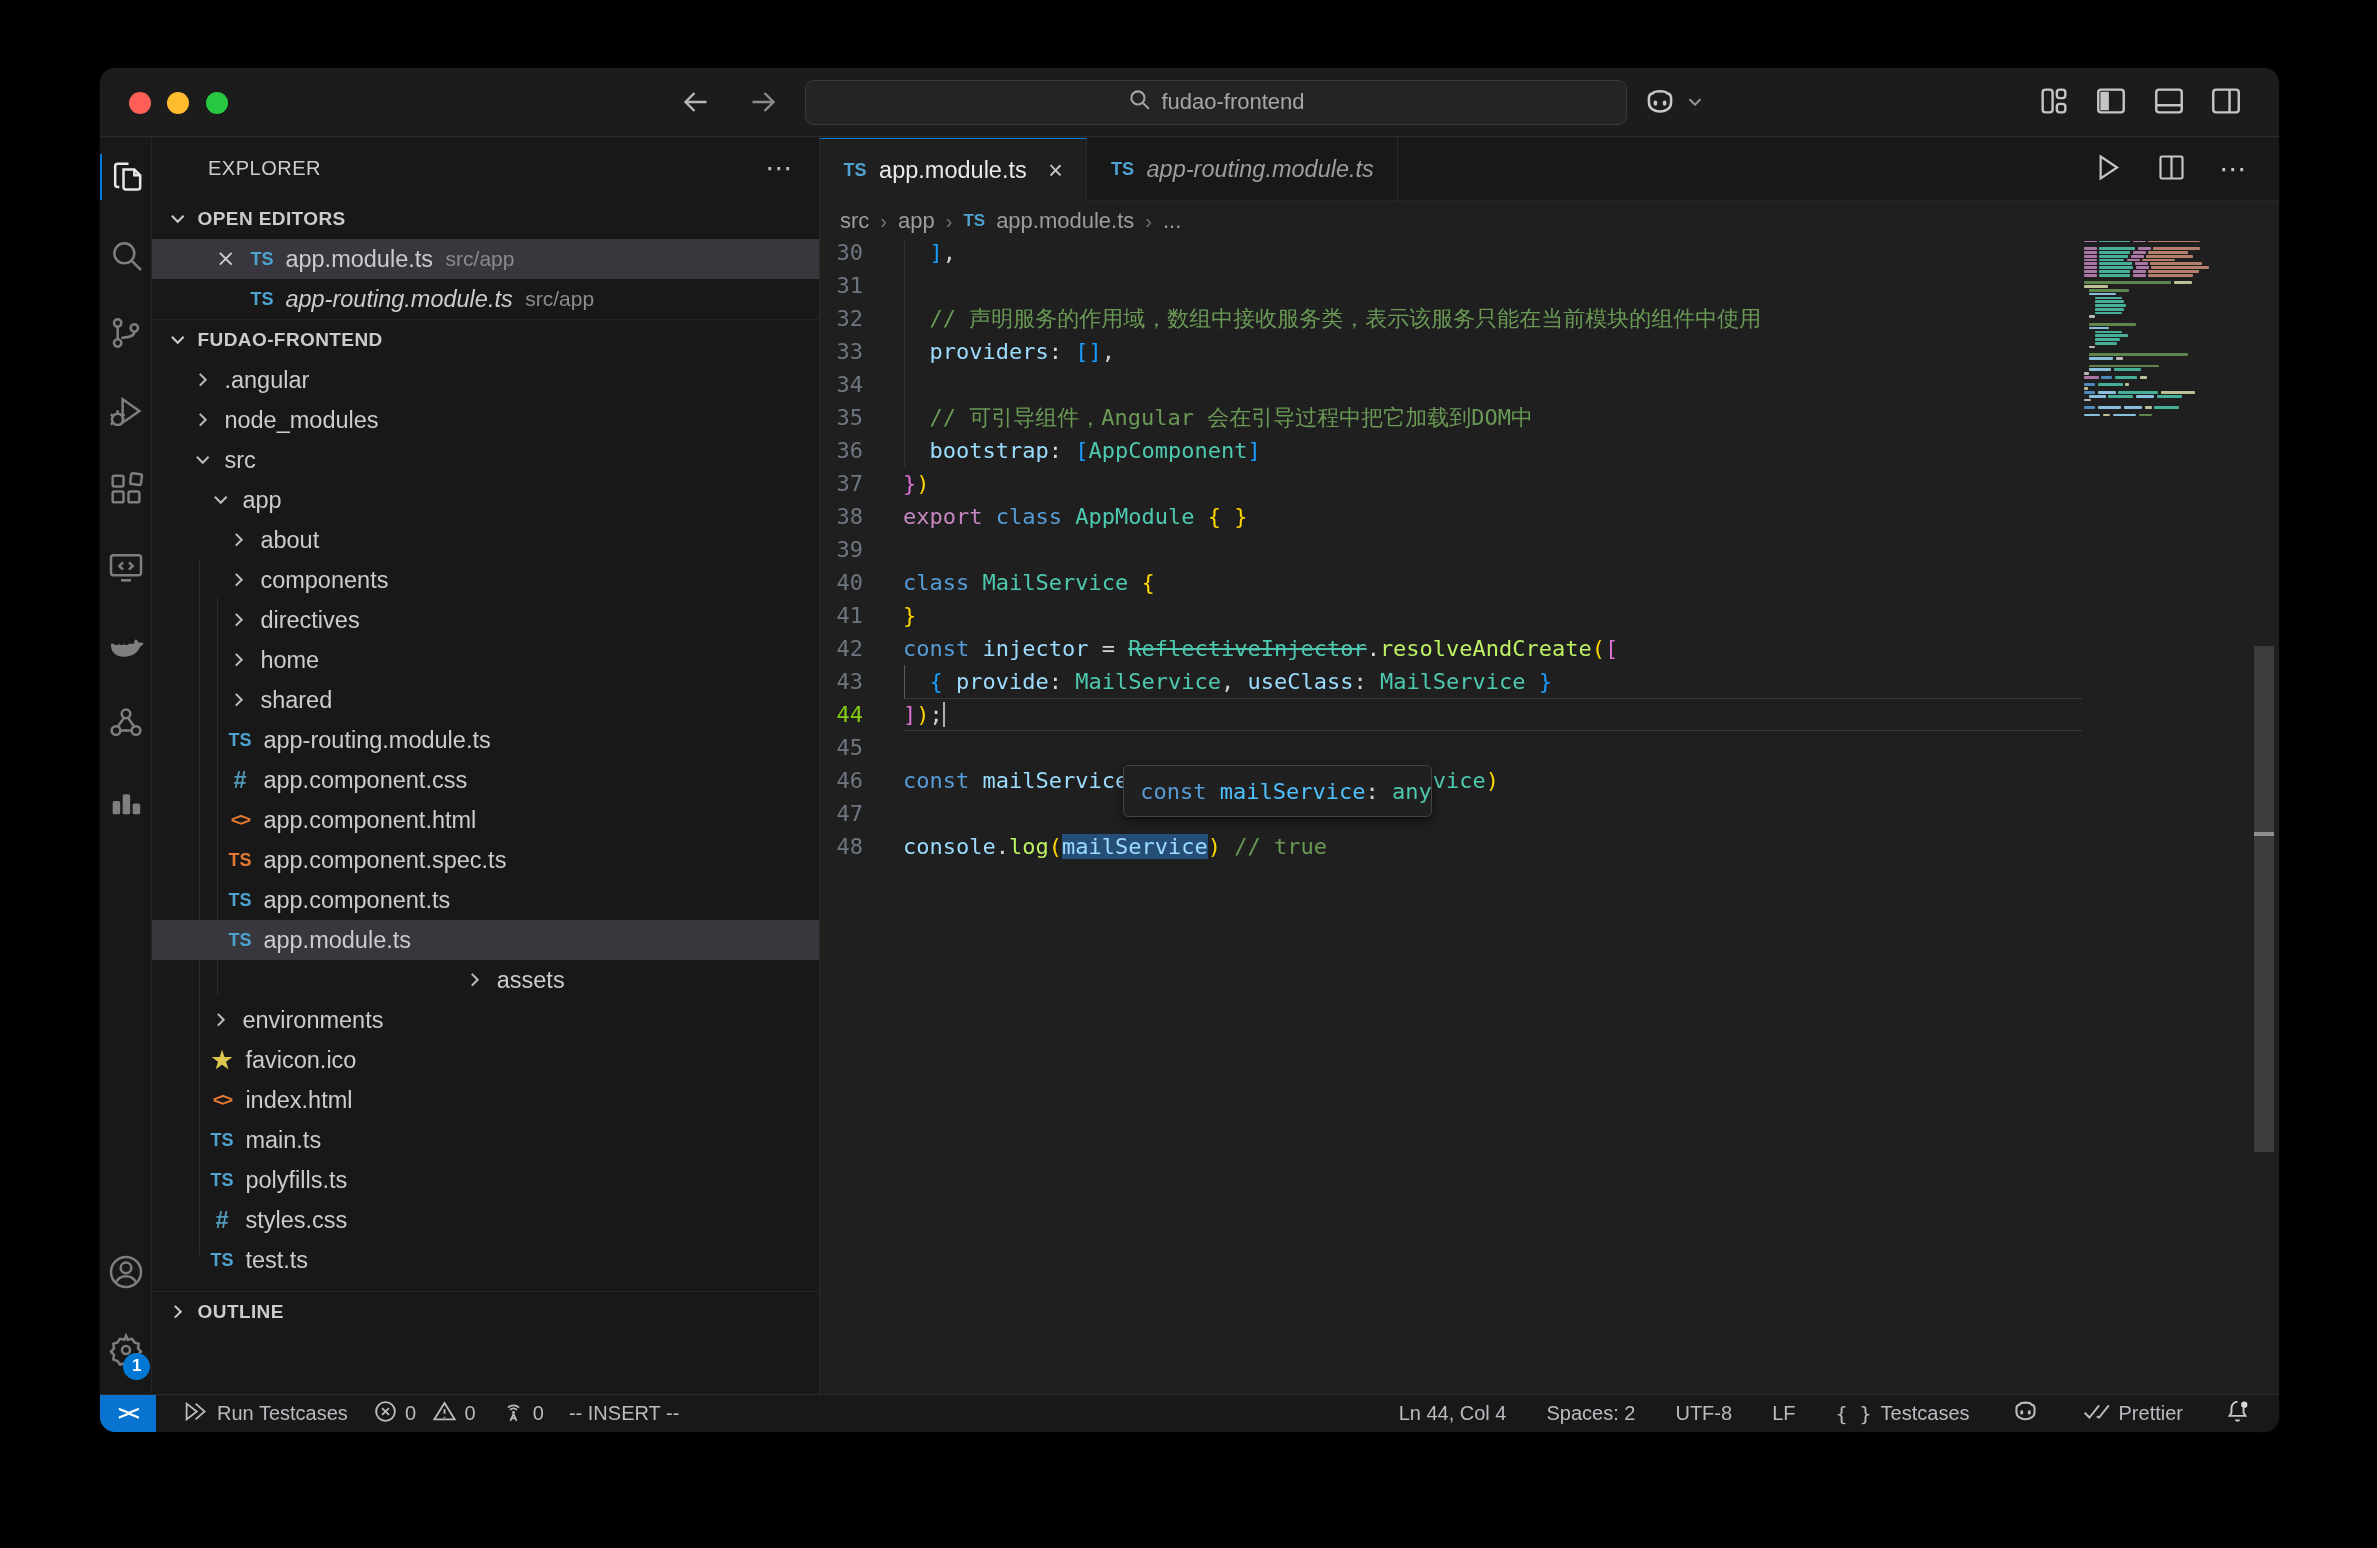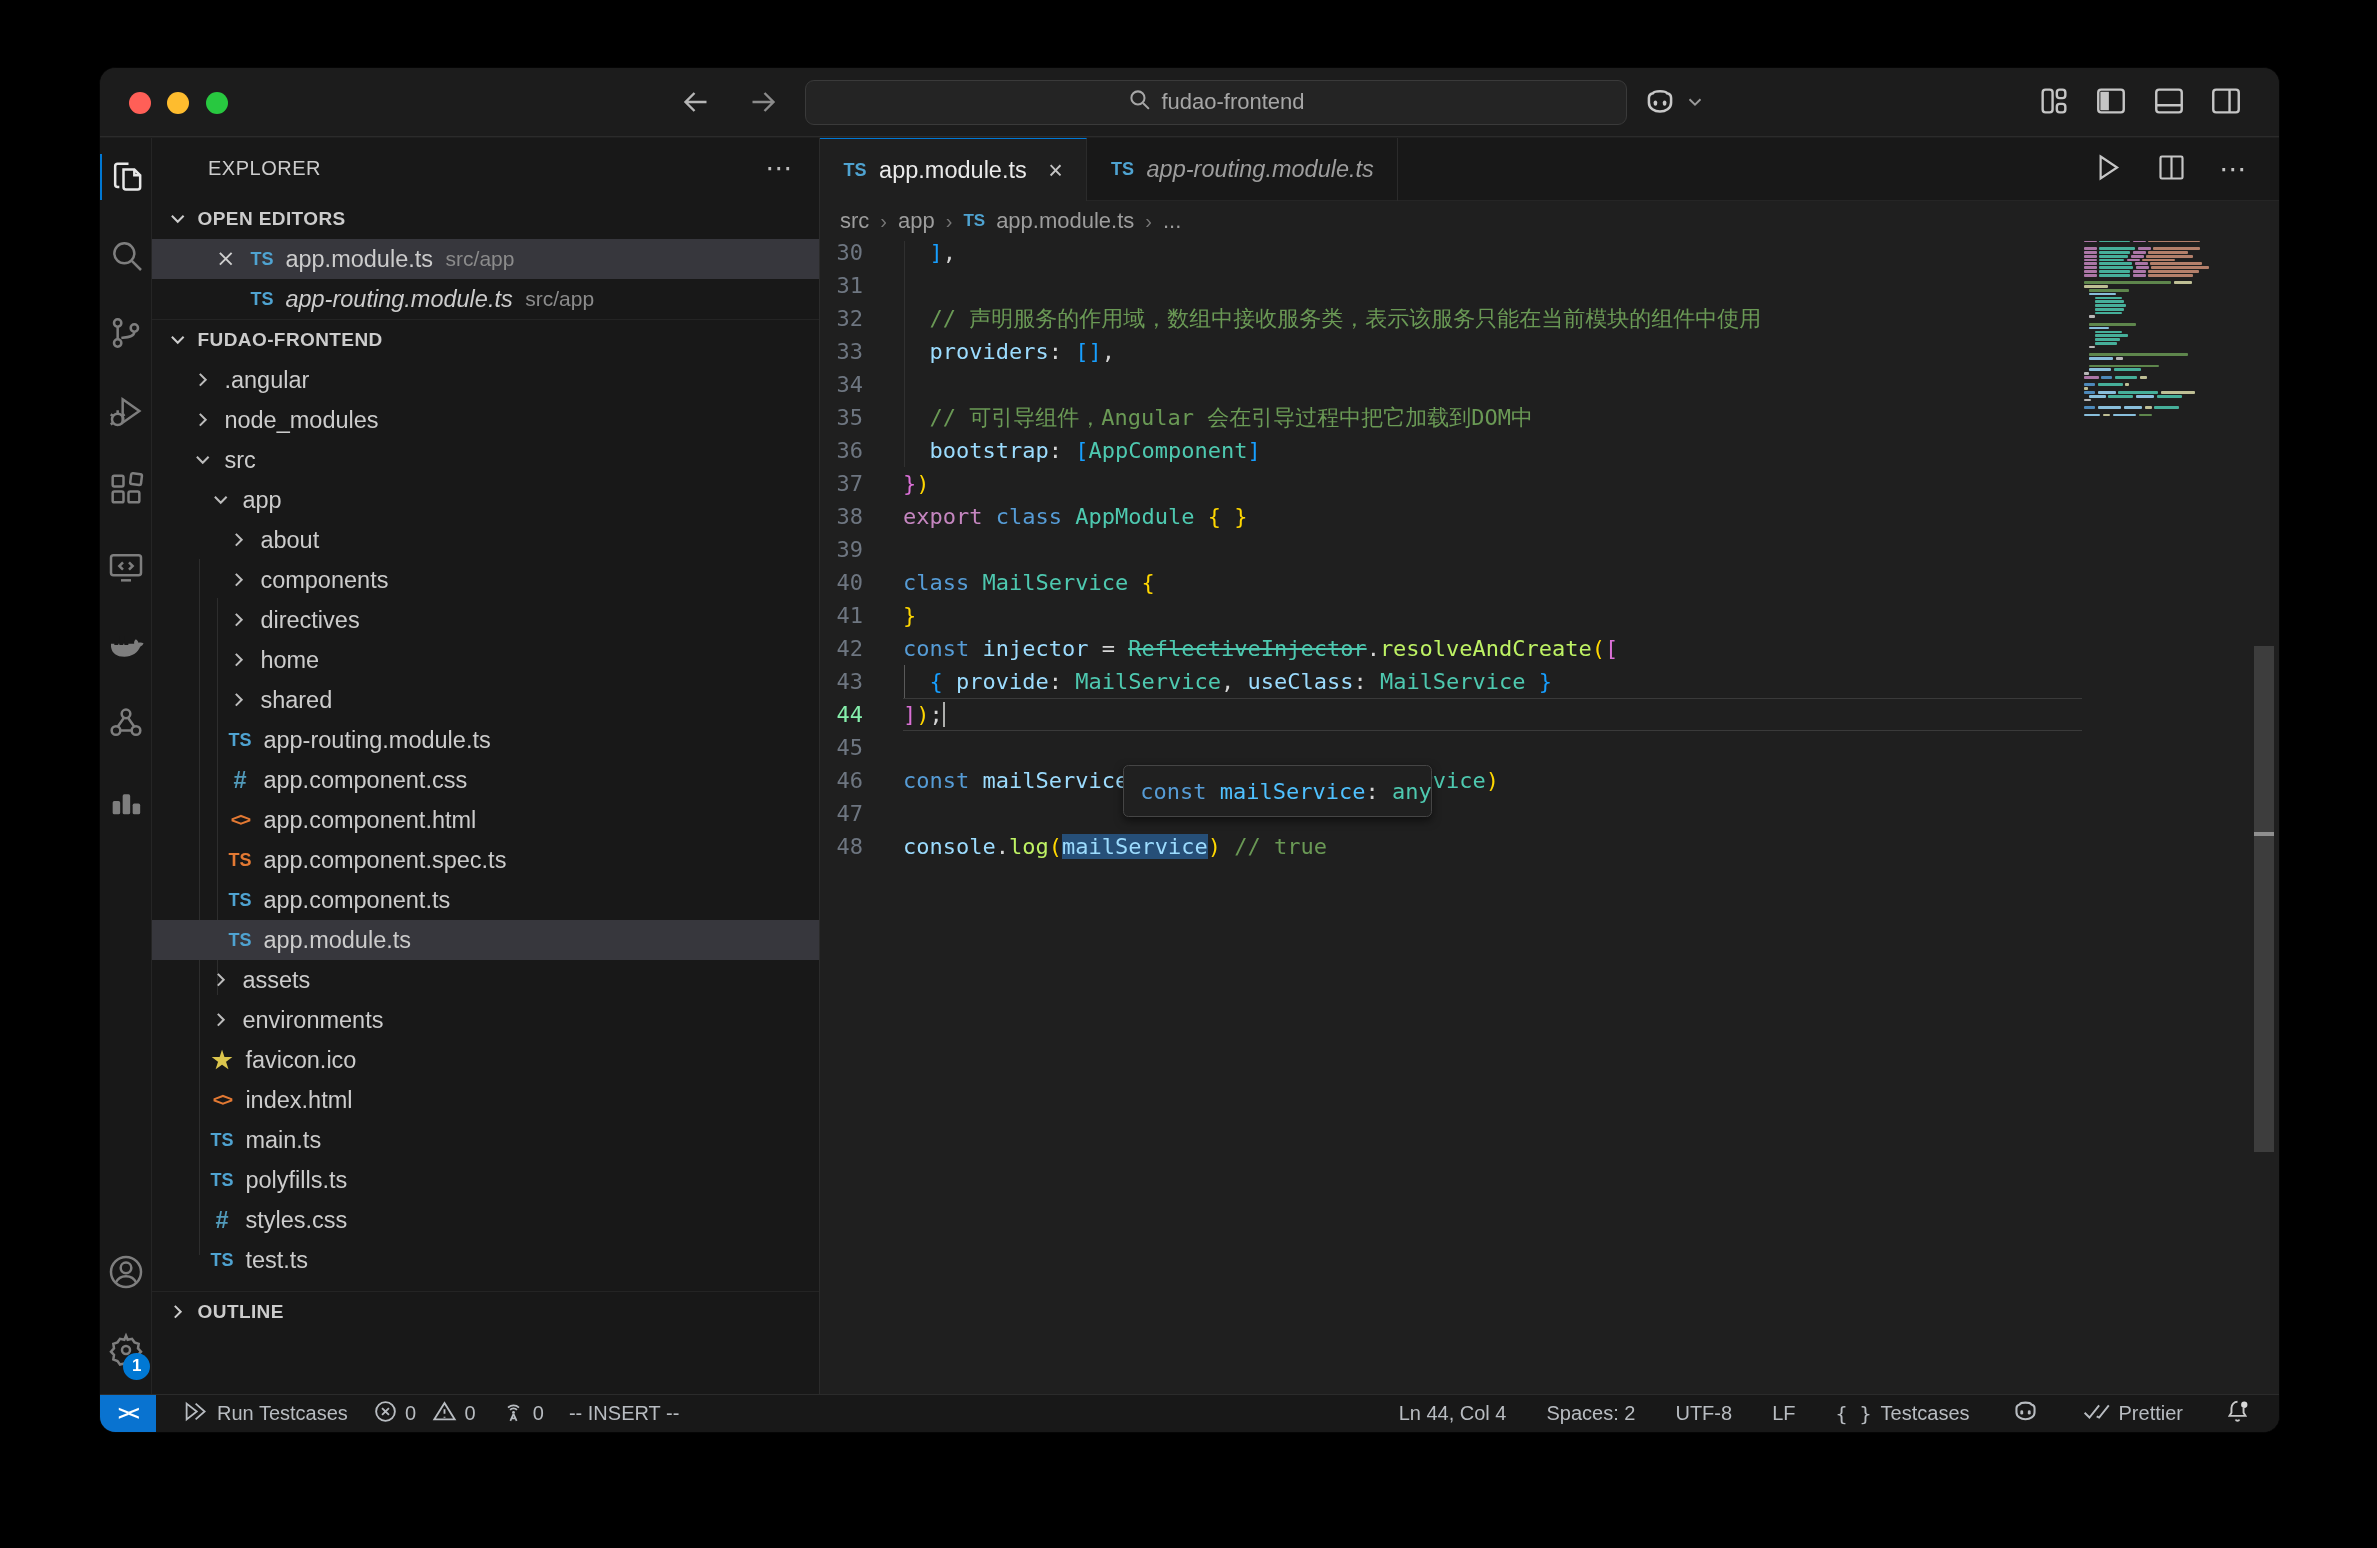--- a/index.html
+++ b/index.html
@@ -62,21 +62,21 @@
   .tab.inactive .lbl { font-style:italic; }
   .tab .x { margin-left:9px; color:#c5c5c5; font-size:25px; }
   .tab-actions { margin-left:auto; display:flex; align-items:center; gap:31px; padding-right:31px; color:#c5c5c5; }
   .breadcrumb { height:40px; display:flex; align-items:center; gap:11px; padding-left:20px; color:#9d9d9d; font-size:22px; background:#1f1f1f; position:relative; z-index:3; }
   .breadcrumb .sep { color:#767676; font-size:20px; }
   .breadcrumb .fi { font-weight:bold; font-size:17px; }
 
   .code { position:absolute; left:0; top:98px; right:197px; font-family:"DejaVu Sans Mono", monospace; font-size:22px; }
   .cl { position:relative; height:33px; display:flex; align-items:center; }
   .cl .num { width:83px; flex:none; text-align:right; padding-right:40px; color:#6e7681; font-size:22px; }
-  .cl.cur .num { color:#86efac; }
+  .cl.cur .num { color:#84cc16; }
   .cl .src { position:relative; flex:1; height:33px; line-height:33px; white-space:pre; color:#d4d4d4; }
   .cl.cur .src::before, .cl.cur .src::after { content:""; position:absolute; left:0; right:0; height:0.9px; background:#3a3a3a; }
   .cl.cur .src::before { top:0; } .cl.cur .src::after { bottom:0; }
   .iguide { position:absolute; left:0.9px; top:0; bottom:0; width:0.9px; background:#303030; }
   .iguide.bright { background:#5a5a5a; }
   .tk-kw{color:#569cd6} .tk-ctl{color:#c586c0} .tk-var{color:#9cdcfe} .tk-var2{color:#4fc1ff}
   .tk-fn{color:#bef264} .tk-cls{color:#4ec9b0} .tk-cmt{color:#6a9955} .tk-p{color:#d4d4d4}
   .tk-b1{color:#ffd700} .tk-b2{color:#da70d6} .tk-b3{color:#179fff}
   .strike{text-decoration:line-through} .hl{background:#264f78}
   .caret{display:inline-block;width:1.8px;height:25px;background:#aeafad;vertical-align:-4.5px;}
@@ -385,21 +385,21 @@
               <span class="lbl">app.component.spec.ts</span>
             </div>
             <div class="row" style="padding-left: 70px;">
               <span class="fi ts-blue">TS</span>
               <span class="lbl">app.component.ts</span>
             </div>
             <div class="row sel" style="padding-left: 70px;">
               <span class="fi ts-blue">TS</span>
               <span class="lbl">app.module.ts</span>
             </div>
-            <div class="row" style="padding-left: 52px;">
+            <div class="row" style="padding-left: 52px; justify-content: center;">
               <span class="chev">
                 <svg width="23.5" height="23.5" viewBox="0 0 16 16" fill="none" stroke="#bcbcbc" stroke-width="1.4">
                   <path d="M6 4l4 4-4 4"></path>
                 </svg>
               </span>
               <span class="lbl">assets</span>
             </div>
             <div class="row" style="padding-left: 52px;">
               <span class="chev">
                 <svg width="23.5" height="23.5" viewBox="0 0 16 16" fill="none" stroke="#bcbcbc" stroke-width="1.4">

